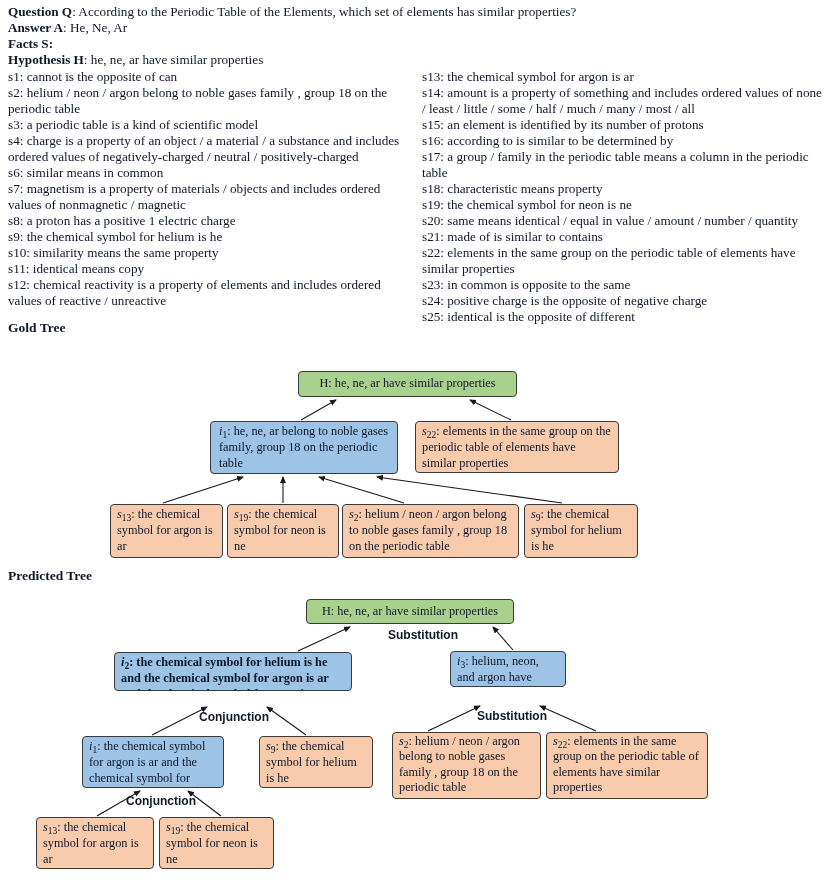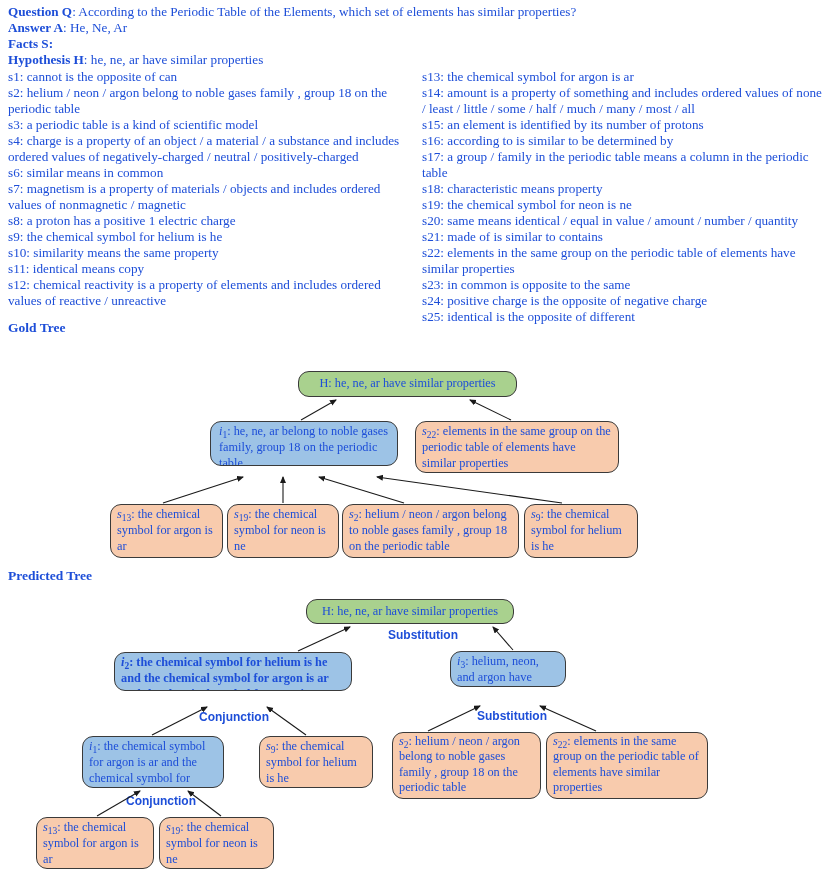--- a/index.html
+++ b/index.html
@@ -1,24 +1,24 @@
 <!DOCTYPE html>
 <html style="--hyp: #a9d18e; --int: #9dc3e6; --fct: #f8cbad; --border: #3a3a3a; --arrow: #1a1a1a;"><head>
 <meta charset="utf-8">
 <style>
   html,body{margin:0;padding:0;background:#ffffff;}
   .page{position:relative;width:831px;height:893px;background:#fff;overflow:hidden;
-        font-family:"Liberation Serif",serif;color:#1d4ed8;}
+        font-family:"Liberation Serif",serif;color:#0f172a;}
   .hdr{position:absolute;left:8px;top:4px;width:818px;font-size:13.2px;line-height:16px;}
   .hline{white-space:nowrap;}
   .facts-col{position:absolute;font-size:13.2px;line-height:16px;}
   .facts-col .fact-item{margin:0;}
   .section-label{position:absolute;font-weight:bold;font-size:13.5px;}
   .node{position:absolute;box-sizing:border-box;border:1.4px solid var(--border,#3a3a3a);
-        border-radius:11px;padding:1px 6px;font-size:12.3px;line-height:16px;overflow:hidden;z-index:2;}
+        border-radius:4px;padding:1px 6px;font-size:12.3px;line-height:16px;overflow:hidden;z-index:2;}
   .hyp{background:var(--hyp,#a9d18e);}
   .int{background:var(--int,#9dc3e6);}
   .fct{background:var(--fct,#f8cbad);}
   .center{text-align:center;line-height:20px;}
   .fourline{line-height:15.4px;}
   .pfx{font-style:italic;}
   .hnode .pfx{font-style:normal;}
   .node sub{font-size:9.5px;line-height:0;}
   .edge-label{position:absolute;transform:translateX(-50%);z-index:3;
               font-family:"Liberation Sans",sans-serif;font-weight:700;font-size:12px;text-align:center;}
@@ -65,21 +65,21 @@
     <div class="fact-item">s23: in common is opposite to the same</div>
     <div class="fact-item">s24: positive charge is the opposite of negative charge</div>
     <div class="fact-item">s25: identical is the opposite of different</div>
   </div>
 
   <div class="section-label" style="left:8px;top:320px;text-align:right;">Gold Tree</div>
 
   <div class="node hyp hnode center" style="left:298px;top:371px;width:219px;height:26px;">
     <span class="pfx">H</span><sub></sub><span>: he, ne, ar have similar properties</span>
   </div>
-  <div class="node int" style="left:210px;top:421px;width:188px;height:45px;padding-left:8px;">
+  <div class="node int" style="left:210px;top:421px;width:188px;height:53px;padding-left:8px;">
     <span class="pfx">i</span><sub>1</sub><span>: he, ne, ar belong to noble gases family, group 18 on the periodic table</span>
   </div>
   <div class="node fct" style="left:415px;top:421px;width:204px;height:52px;">
     <span class="pfx">s</span><sub>22</sub><span>: elements in the same group on the periodic table of elements have similar properties</span>
   </div>
   <div class="node fct" style="left:110px;top:504px;width:113px;height:54px;">
     <span class="pfx">s</span><sub>13</sub><span>: the chemical symbol for argon is ar</span>
   </div>
   <div class="node fct" style="left:227px;top:504px;width:112px;height:54px;">
     <span class="pfx">s</span><sub>19</sub><span>: the chemical symbol for neon is ne</span>

